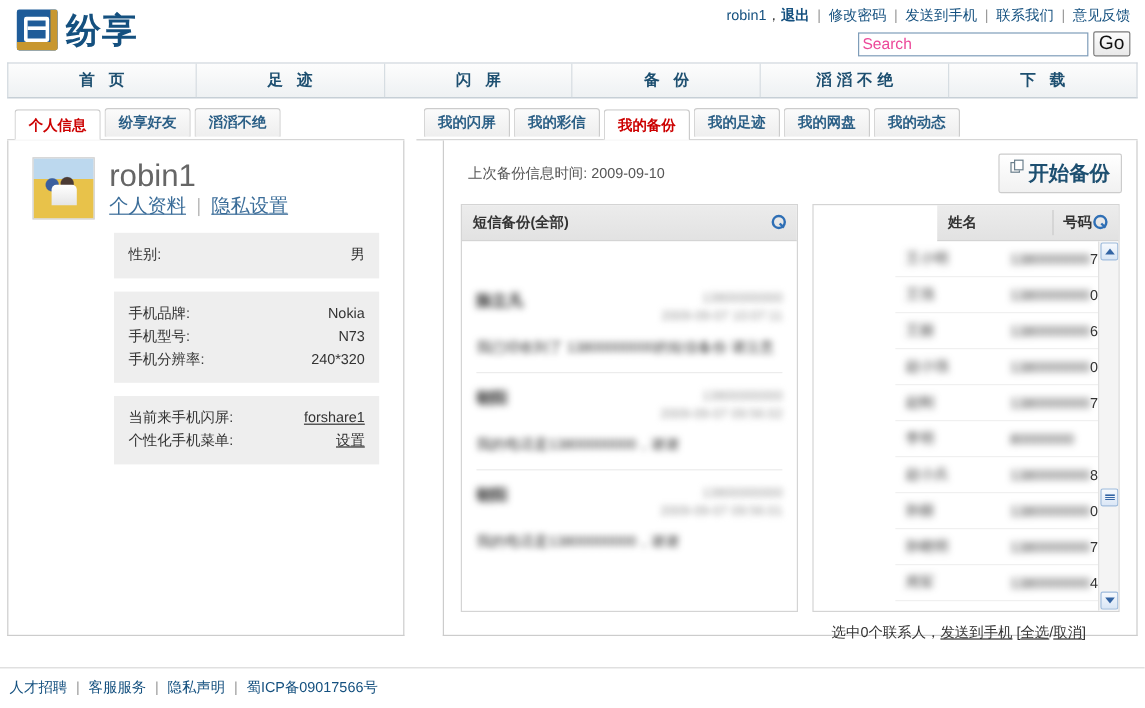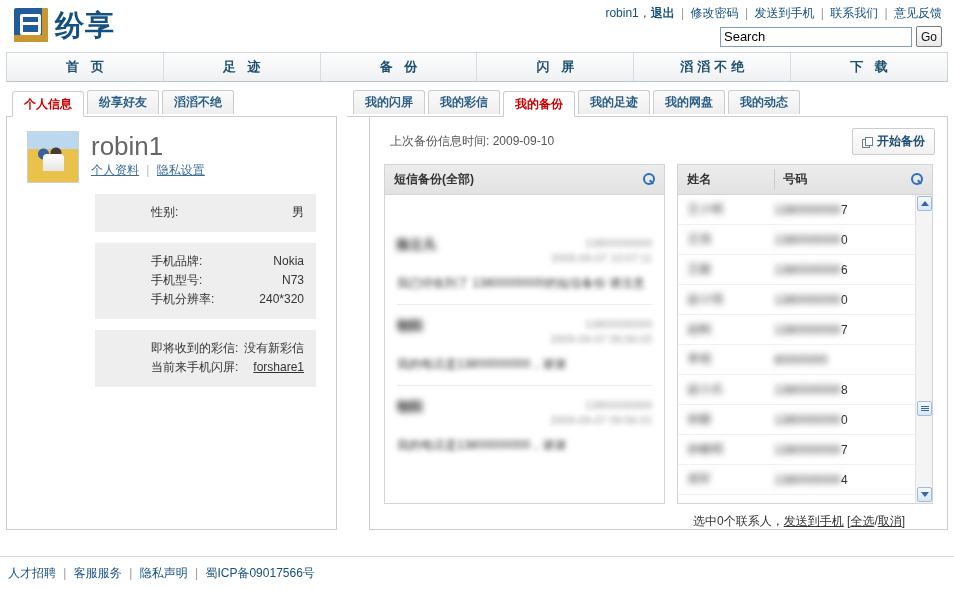--- a/index.html
+++ b/index.html
@@ -67,28 +67,28 @@
   .searchbar {
     position: absolute; right: 12px; top: 26px;
     display: flex; align-items: center; gap: 4px;
   }
   .searchbar input {
     width: 192px; height: 20px;
     border: 1px solid #7f9db9;
     padding: 1px 3px;
     font-size: 13px;
     font-family: "Liberation Sans", sans-serif;
-    color: #000000;
+    color: #ec4899;
     background: #fff;
   }
   .searchbar button {
     height: 21px; min-width: 24px;
     border: 1px solid #7a7a7a;
     background: linear-gradient(#fdfdfd, #e9e9e9);
-    font-size: 12px;
+    font-size: 16px;
     font-family: "Liberation Sans", sans-serif;
     color: #111;
     cursor: pointer;
     padding: 0 4px;
     border-radius: 2px;
   }
 
   
   .mainnav {
     margin: 0 6px;
@@ -178,73 +178,73 @@
     width: 42%; height: 34%;
     background: linear-gradient(#ffffff, #e5e5e5);
     border-radius: 4px 4px 0 0;
   }
   .profile-name {
     font-size: 26px; color: #666666;
     font-family: "Liberation Sans", sans-serif;
     line-height: 30px;
     margin-bottom: 1px;
   }
-  .profile-links { font-size: 12px; }
+  .profile-links { font-size: 16px; }
   .profile-links a { color: #3b6d99; text-decoration: underline; }
   .profile-links .sep { color: #bbbbbb; margin: 0 4px; }
 
   .infobox {
     margin: 11px 0 0 74px;
     width: 221px;
     background: #eeeeee;
     padding: 9px 12px 10px 12px;
   }
   .inforow {
     display: flex; justify-content: space-between;
     font-size: 12px; color: #333;
     line-height: 19px;
     white-space: nowrap;
   }
-  .inforow .k { color: #333; margin-left: 44px; }
+  .inforow .k { color: #333; }
   .inforow .v { color: #333; }
   .inforow .v a { color: #333; text-decoration: underline; }
 
   
   .panel-right { height: 413px; padding: 0; position: relative; margin-left: 22px; }
   .backup-bar {
     display: flex; align-items: center; justify-content: space-between;
     padding: 11px 12px 9px 20px;
   }
   .backup-time { font-size: 12px; color: #555; }
   .backup-btn {
-    display: inline-flex; align-items: center; gap: 5px;
+    display: inline-flex; gap: 5px;
     border: 1px solid #cccccc;
     background: linear-gradient(#ffffff, #f1f1f1);
     padding: 4px 9px;
-    font-size: 12px; font-weight: bold;
+    font-size: 17px; font-weight: bold;
     color: #1d4f70;
     cursor: pointer;
     border-radius: 2px;
   }
   .copy-icon {
     position: relative; width: 10px; height: 10px; display: inline-block;
   }
   .copy-icon::before {
     content: ""; position: absolute; left: 0; top: 2px;
     width: 6px; height: 7px; border: 1px solid #6b7f8c;
   }
   .copy-icon::after {
     content: ""; position: absolute; left: 3px; top: 0;
     width: 6px; height: 7px; border: 1px solid #6b7f8c; background: #fff;
   }
 
   .subpanels { display: flex; gap: 12px; padding: 0 14px; }
   .subpanel { border: 1px solid #d4d4d4; background: #fff; }
   .subpanel.sms { width: 286px; height: 340px; display: flex; flex-direction: column; gap: 29px; }
-  .subpanel.contacts { width: 260px; height: 340px; display: flex; flex-direction: column; }
+  .subpanel.contacts { width: 260px; height: 340px; display: flex; flex-direction: column; align-items: flex-end; }
 
   .sp-head {
     height: 30px;
     background: linear-gradient(#ececec, #e2e2e2);
     border-bottom: 1px solid #d4d4d4;
     display: flex; align-items: center;
     padding: 0 9px;
     font-size: 12px; font-weight: bold; color: #333;
     position: relative;
     flex: none;
@@ -391,22 +391,22 @@
 
     <div class="searchbar">
       <input type="text" value="Search" style="">
       <button>Go</button>
     </div>
   </div>
 
   <div class="mainnav">
     <div class="item">首 页</div>
     <div class="item">足 迹</div>
+    <div class="item">闪 屏</div>
     <div class="item">备 份</div>
-    <div class="item">闪 屏</div>
     <div class="item">滔滔不绝</div>
     <div class="item">下 载</div>
   </div>
 
   <div class="columns">
 
     <div class="col-left">
       <div class="tabstrip">
         <div class="tab active">个人信息</div>
         <div class="tab">纷享好友</div>
@@ -443,26 +443,26 @@
             <span class="v">N73</span>
           </div>
           <div class="inforow">
             <span class="k">手机分辨率:</span>
             <span class="v">240*320</span>
           </div>
         </div>
 
         <div class="infobox">
           <div class="inforow">
-            <span class="k">即将收到的彩信:</span>
-            <span class="v">没有新彩信</span>
-          </div>
-          <div class="inforow">
             <span class="k">当前来手机闪屏:</span>
             <span class="v"><a href="#">forshare1</a></span>
+          </div>
+          <div class="inforow">
+            <span class="k">个性化手机菜单:</span>
+            <span class="v"><a href="#">设置</a></span>
           </div>
         </div>
       </div>
     </div>
 
     <div class="col-right">
       <div class="tabstrip">
         <div class="tab">我的闪屏</div>
         <div class="tab">我的彩信</div>
         <div class="tab active">我的备份</div>

